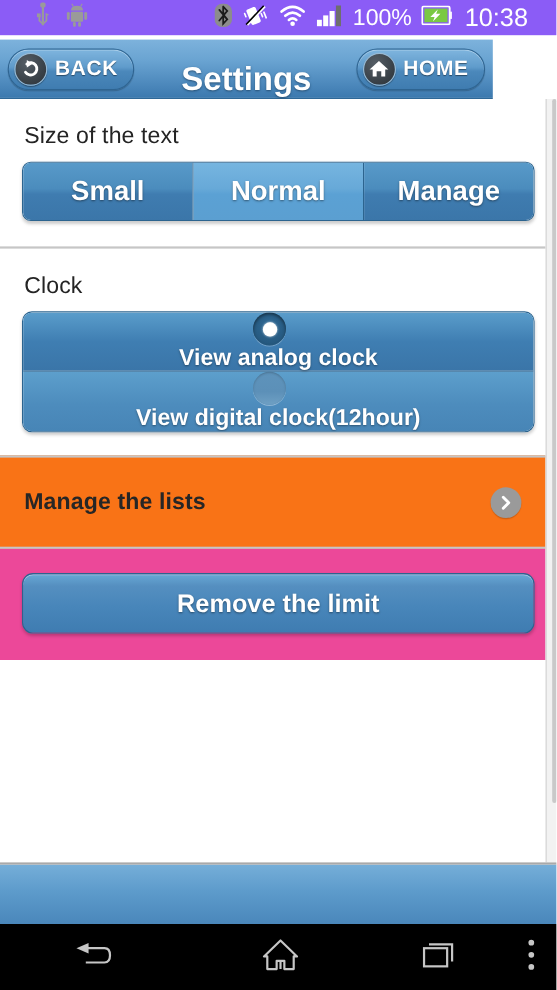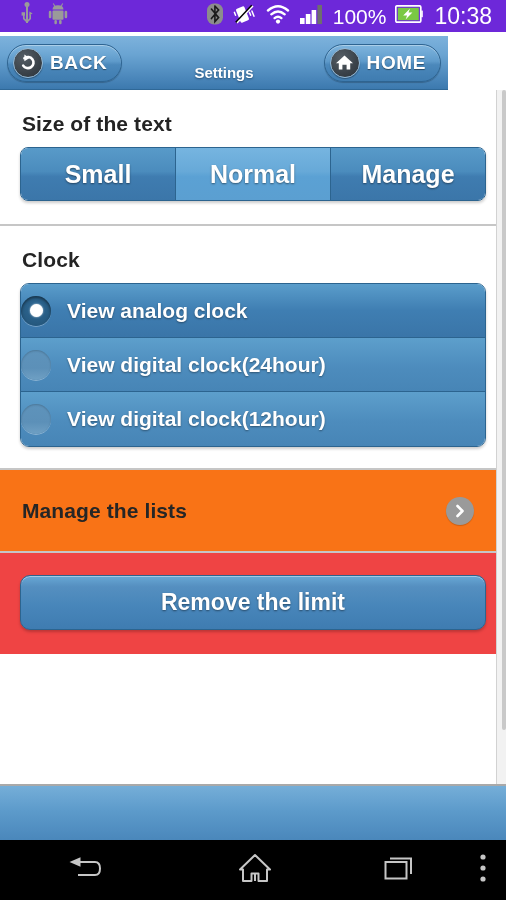--- a/index.html
+++ b/index.html
@@ -12,23 +12,23 @@
   #screen {
     position: relative;
     width: 506px; height: 900px;
     background: #ffffff;
   }
 
   
   #status-bar {
     position: absolute; top: 0; left: 0;
     width: 506px; height: 32px;
-    background: #6d28d9;
+    background: #8b5cf6;
     display: flex; align-items: center;
-    padding: 0 8px;
+    padding: 0 20px;
   }
   .sb-left { display: flex; align-items: center; gap: 14px; padding-left: 12px; }
   .sb-right { margin-left: auto; display: flex; align-items: center; gap: 9px; padding-right: 6px; }
   .sb-icon { display: block; }
   .sb-text {
     color: #ffffff; font-size: 21px; font-weight: 400;
     letter-spacing: 0px; line-height: 1;
   }
   .sb-time { color:#ffffff; font-size: 23px; font-weight: 400; margin-left: 2px; }
 
@@ -60,21 +60,21 @@
     width: 30px; height: 30px; border-radius: 50%;
     background: radial-gradient(circle at 36% 30%, #555e66 0%, #3a4249 60%, #2b3238 100%);
     border: 1px solid #96b9d4;
     box-shadow: 0 1px 1px rgba(0,0,0,0.35);
     display: flex; align-items: center; justify-content: center;
     flex: none;
   }
   #header-title {
     position: absolute; left: 0; right: 0;
     text-align: center;
-    color: #ffffff; font-size: 15px; font-weight: bold;
+    color: #ffffff; font-size: 30px; font-weight: bold;
     text-shadow: 0 1px 2px rgba(20,50,80,0.65);
     pointer-events: none;
     margin-top: 20px;
   }
   #home-btn { margin-left: auto; }
 
   
   #content {
     position: absolute; top: 90px; left: 0;
     width: 506px; height: 694px;
@@ -93,21 +93,21 @@
     background: #c9c9c9;
     border-radius: 2px;
   }
 
   .section { position: relative; }
   .divider {
     height: 2px; background: #c6c6c6;
     margin: 0 0 0 0; width: 496px;
   }
   .section-label {
-    font-size: 21px; color: #242424; font-weight: 700;
+    font-size: 21px; color: #242424; font-weight: 400;
     padding: 22px 0 11px 22px;
     letter-spacing: 0.1px;
   }
 
   
   #seg-control {
     display: flex;
     margin: 0 0 0 20px;
     width: 466px; height: 54px;
     border-radius: 8px;
@@ -137,20 +137,21 @@
     border: 1px solid #2c648f;
     overflow: hidden;
     box-shadow: 0 2px 3px rgba(0,0,0,0.2);
   }
   .radio-row {
     height: 54px;
     display: flex; align-items: center;
     padding-left: 0;
     border-bottom: 1px solid #2c648f;
     cursor: pointer;
+    flex-direction: column;
   }
   .radio-row:last-child { border-bottom: none; }
   .radio-row.selected {
     background: linear-gradient(to bottom, #5a9dcb 0%, #3f7eb2 50%, #3a75a8 100%);
   }
   .radio-row.unselected {
     background: linear-gradient(to bottom, #5d9fcc 0%, #4d8cbd 55%, #4785b6 100%);
   }
   .radio-mark {
     width: 30px; height: 30px; border-radius: 50%;
@@ -193,21 +194,21 @@
     margin-left: auto;
     width: 28px; height: 28px; border-radius: 50%;
     background: #9a9a9a;
     display: flex; align-items: center; justify-content: center;
     box-shadow: 0 1px 1px rgba(0,0,0,0.18);
   }
 
   
   #action-area {
     width: 496px;
-    background: #ef4444;
+    background: #ec4899;
     padding: 22px 20px 24px 20px;
   }
   #remove-limit-btn {
     width: 466px; height: 55px;
     border-radius: 10px;
     border: 1px solid #2c648f;
     background: linear-gradient(to bottom, #68a8d5 0%, #558fc0 20%, #4886ba 55%, #3f7cb1 100%);
     box-shadow: inset 0 1px 0 rgba(255,255,255,0.4), 0 2px 3px rgba(0,0,0,0.22);
     display: flex; align-items: center; justify-content: center;
     color: #ffffff; font-size: 23px; font-weight: bold;
@@ -361,24 +362,20 @@
 
     <div class="section">
       <div class="section-label">Clock</div>
       <div id="radio-group">
         <div class="radio-row selected">
           <span class="radio-mark on"></span>
           <span class="radio-label">View analog clock</span>
         </div>
         <div class="radio-row unselected">
           <span class="radio-mark off"></span>
-          <span class="radio-label">View digital clock(24hour)</span>
-        </div>
-        <div class="radio-row unselected">
-          <span class="radio-mark off"></span>
           <span class="radio-label">View digital clock(12hour)</span>
         </div>
       </div>
       <div style="height:21px"></div>
     </div>
 
     <div class="nav-row">
       <span class="nav-row-label">Manage the lists</span>
       <span class="nav-chevron">
         <svg width="16" height="16" viewBox="0 0 16 16">

